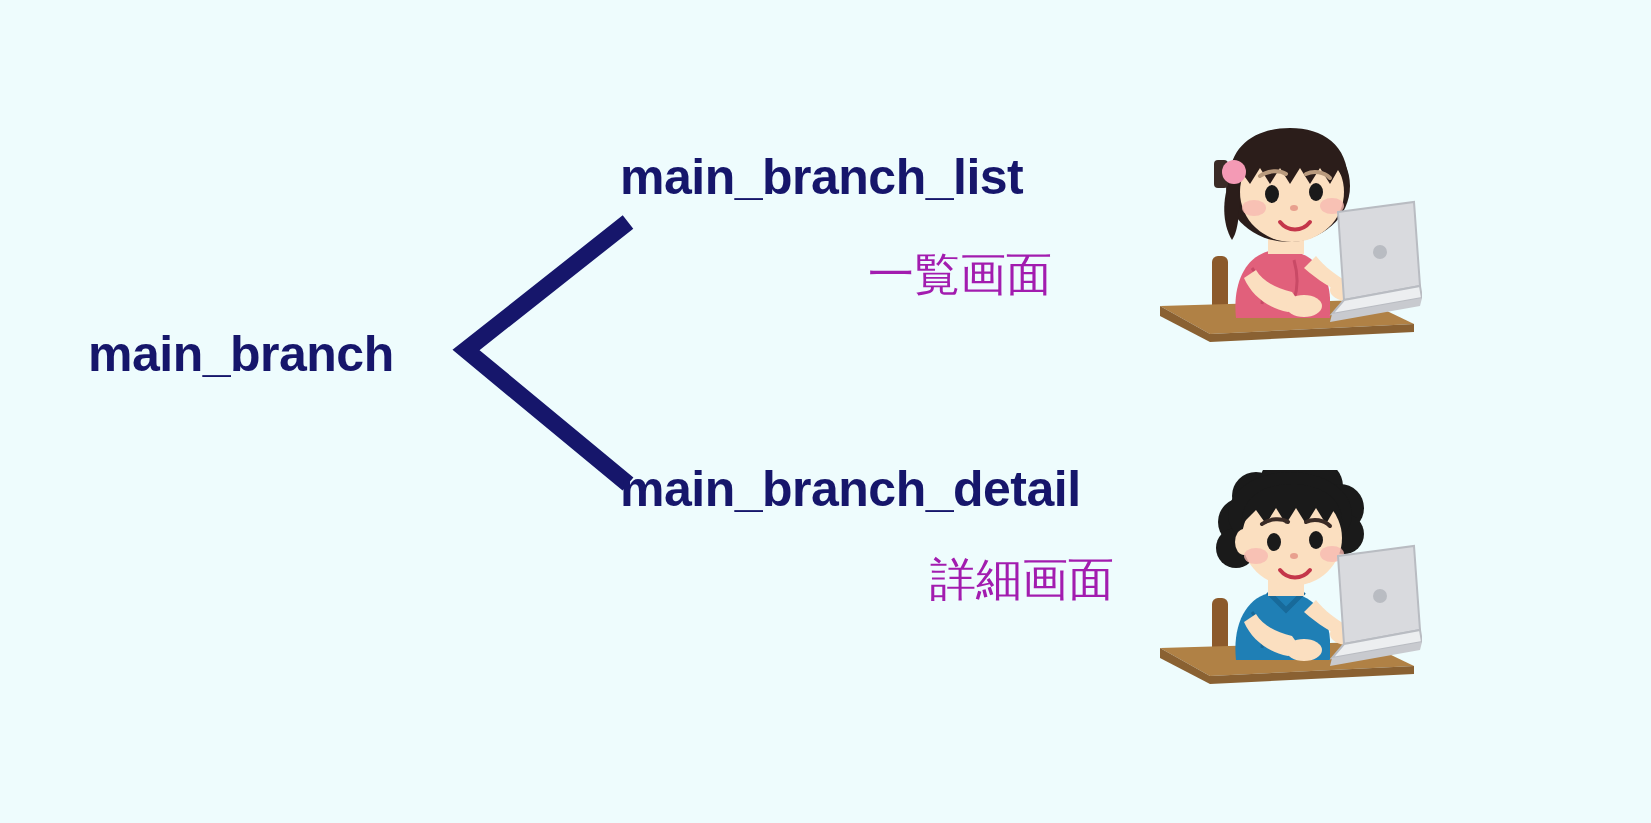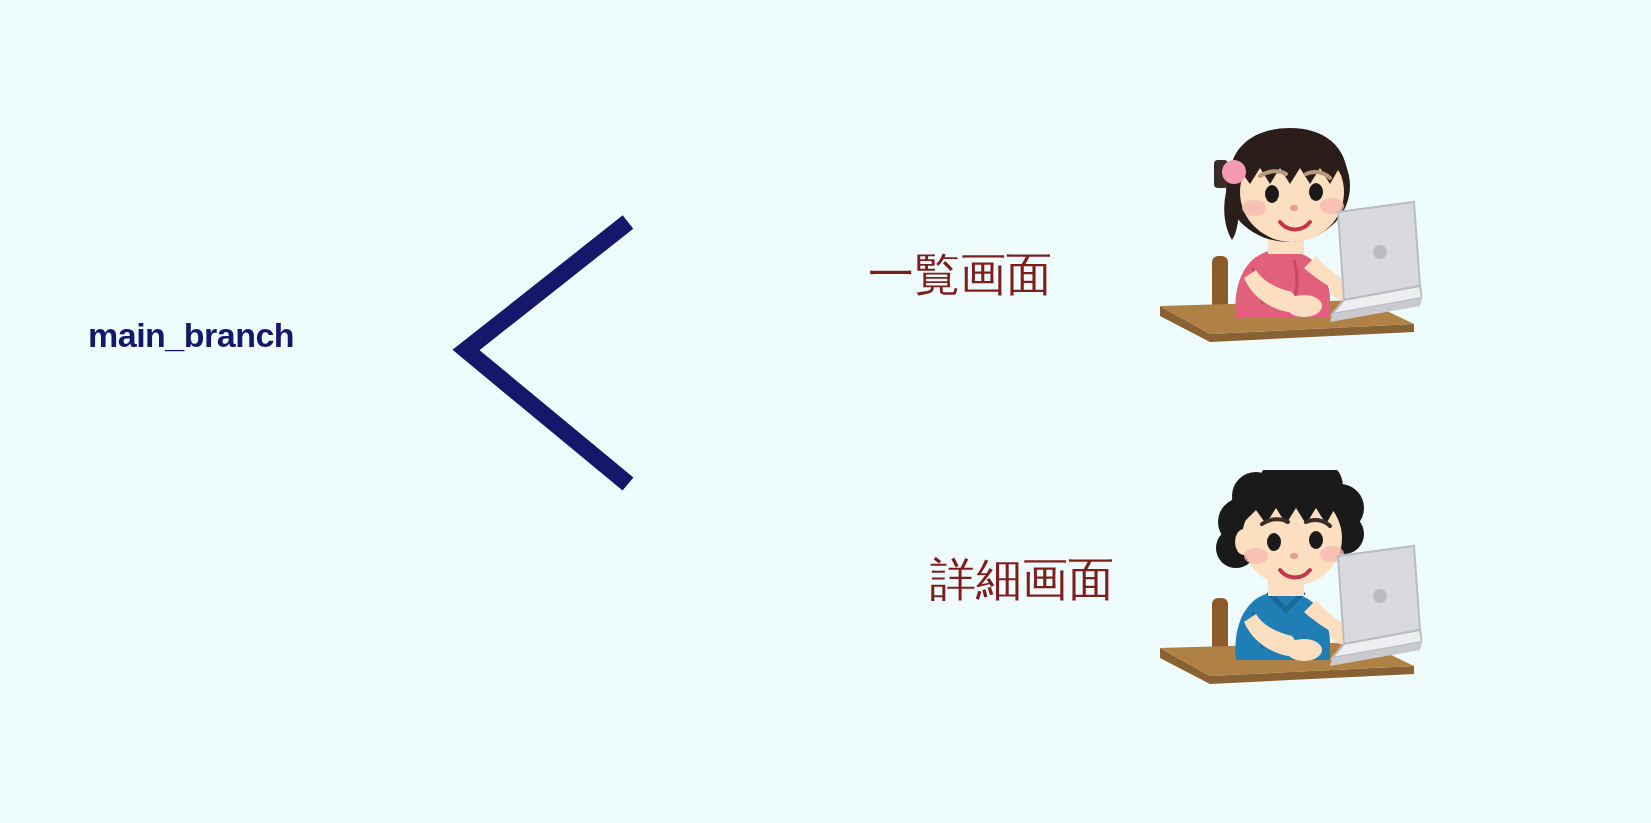--- a/index.html
+++ b/index.html
@@ -25,37 +25,37 @@
   .node-label {
     position: absolute;
     font-weight: bold;
     color: #16166b;
     white-space: nowrap;
     letter-spacing: -0.5px;
     line-height: 1;
   }
   #root-label {
     left: 88px;
-    top: 318px;
-    font-size: 34px;
+    top: 329px;
+    font-size: 50px;
   }
   #list-label {
     left: 620px;
     top: 152px;
     font-size: 50px;
   }
   #detail-label {
     left: 620px;
     top: 464px;
     font-size: 50px;
   }
 
   .node-sublabel {
     position: absolute;
-    color: #7f1d1d;
+    color: #a21caf;
     white-space: nowrap;
     font-size: 46px;
     line-height: 1;
     font-weight: normal;
   }
   #list-sublabel {
     left: 868px;
     top: 251px;
   }
   #detail-sublabel {
@@ -95,22 +95,24 @@
 <body>
 
 <div id="canvas">
 
   <svg id="branch-connector" viewBox="0 0 1651 823" xmlns="http://www.w3.org/2000/svg">
     <polyline points="628,222 466,350 628,484" fill="none" stroke="#16166b" stroke-width="17" stroke-linecap="butt" stroke-linejoin="miter"></polyline>
   </svg>
 
   <div class="node-label" id="root-label">main_branch</div>
 
+  <div class="node-label" id="list-label">main_branch_list</div>
   <div class="node-sublabel" id="list-sublabel">一覧画面</div>
 
+  <div class="node-label" id="detail-label">main_branch_detail</div>
   <div class="node-sublabel" id="detail-sublabel">詳細画面</div>
 
   <svg class="person-illustration" id="illustration-girl" viewBox="0 0 270 215" xmlns="http://www.w3.org/2000/svg">
 
     <rect x="60" y="128" width="16" height="62" rx="6" fill="#8c5a2b"></rect>
 
     <path d="M8 178 L212 172 L262 196 L58 206 Z" fill="#b08145"></path>
     <path d="M8 178 L58 206 L58 214 L8 188 Z" fill="#8a6132"></path>
     <path d="M58 206 L262 196 L262 204 L58 214 Z" fill="#8a6132"></path>
 

